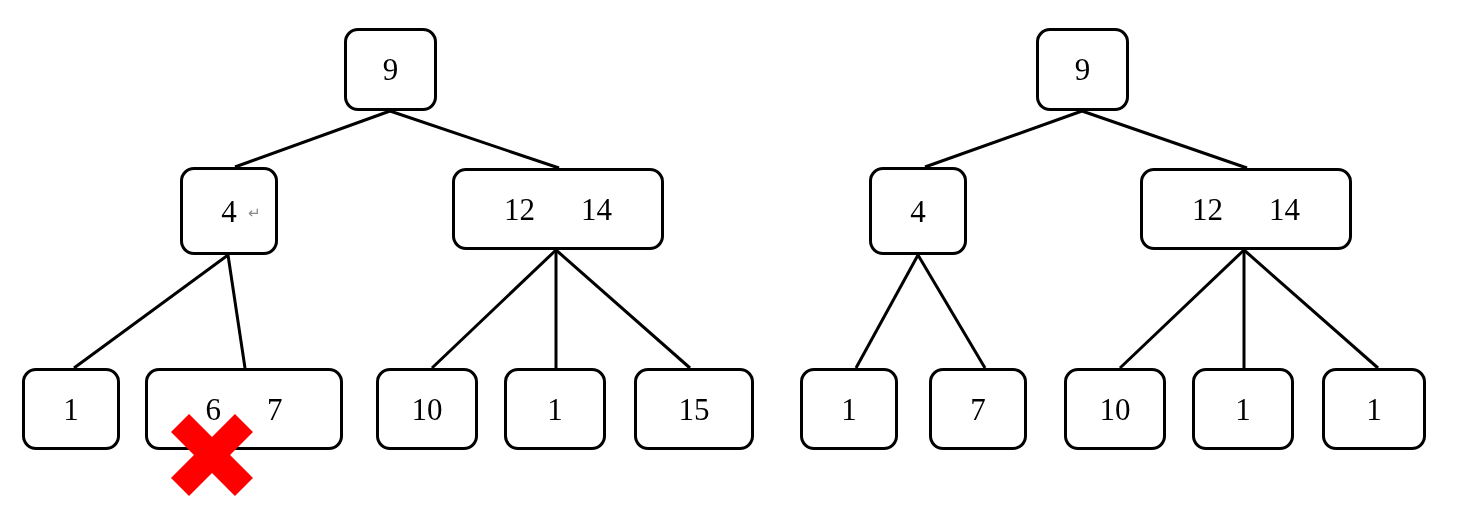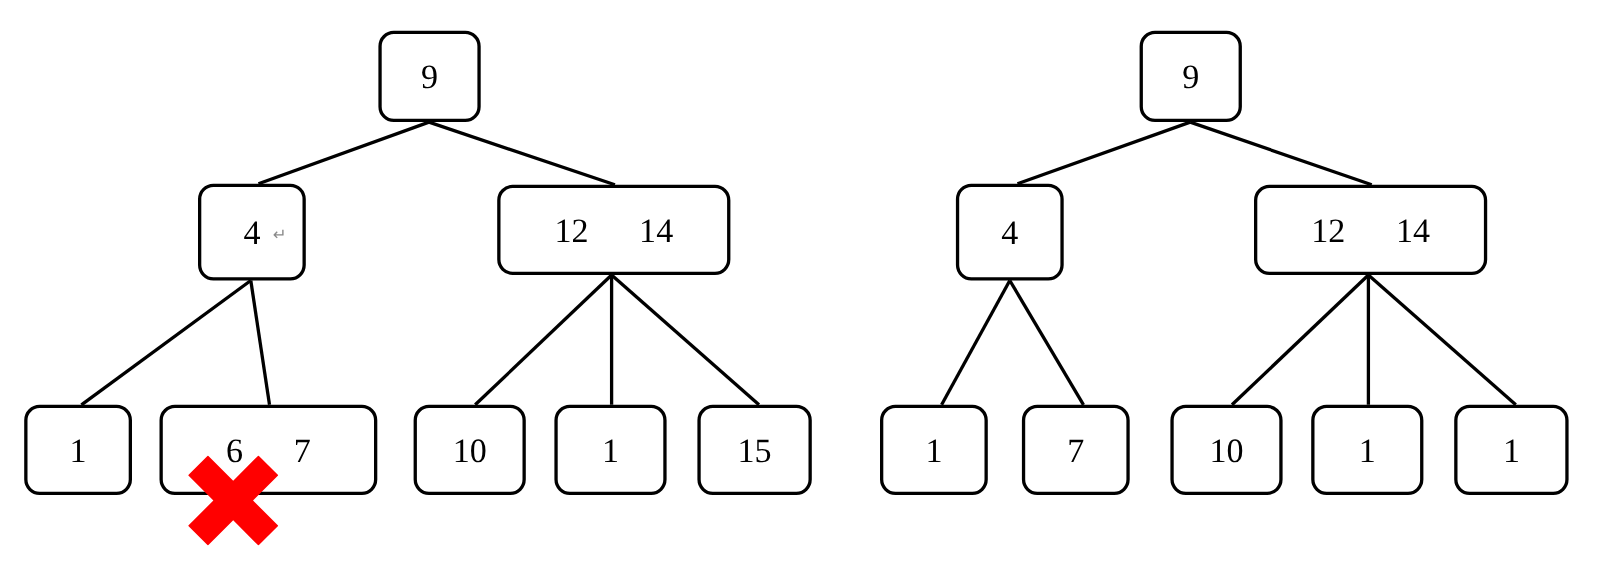--- a/index.html
+++ b/index.html
@@ -94,21 +94,21 @@
       </g>
     </svg>
 <div class="node" style="left: 344px; top: 28px; width: 93px; height: 83px; border-color: rgb(0, 0, 0);"><span class="keys"><span class="key">9</span></span></div>
     <div class="node" style="left: 180px; top: 167px; width: 98px; height: 88px; border-color: rgb(0, 0, 0);"><span class="keys"><span class="key">4</span></span></div>
     <span class="return-mark" style="left: 248px; top: 206px; color: rgb(138, 138, 138);">↵</span>
     <div class="node two-key" style="left: 452px; top: 168px; width: 212px; height: 82px; border-color: rgb(0, 0, 0);"><span class="keys"><span class="key">12</span><span class="key">14</span></span></div>
     <div class="node" style="left: 22px; top: 368px; width: 98px; height: 82px; border-color: rgb(0, 0, 0);"><span class="keys"><span class="key">1</span></span></div>
     <div class="node two-key" style="left: 145px; top: 368px; width: 198px; height: 82px; border-color: rgb(0, 0, 0);"><span class="keys"><span class="key">6</span><span class="key">7</span></span></div>
     <div class="node" style="left: 376px; top: 368px; width: 102px; height: 82px; border-color: rgb(0, 0, 0);"><span class="keys"><span class="key">10</span></span></div>
     <div class="node" style="left: 504px; top: 368px; width: 102px; height: 82px; border-color: rgb(0, 0, 0);"><span class="keys"><span class="key">1</span></span></div>
-    <div class="node" style="left: 634px; top: 368px; width: 104px; height: 82px; border-color: rgb(0, 0, 0);"><span class="keys"><span class="key">15</span></span></div>
+    <div class="node" style="left: 634px; top: 368px; width: 120px; height: 82px; border-color: rgb(0, 0, 0);"><span class="keys"><span class="key">15</span></span></div>
     <div class="x-mark" style="left: 171px; top: 414px; width: 82px; height: 82px;"><svg viewBox="0 0 100 100" width="82" height="82">
         <path d="M 22 0 L 50 28 L 78 0 L 100 22 L 72 50 L 100 78 L 78 100 L 50 72 L 22 100 L 0 78 L 28 50 L 0 22 Z" fill="#ff0000"></path>
       </svg></div>
     <div class="node" style="left: 1036px; top: 28px; width: 93px; height: 83px; border-color: rgb(0, 0, 0);"><span class="keys"><span class="key">9</span></span></div>
     <div class="node" style="left: 869px; top: 167px; width: 98px; height: 88px; border-color: rgb(0, 0, 0);"><span class="keys"><span class="key">4</span></span></div>
     <div class="node two-key" style="left: 1140px; top: 168px; width: 212px; height: 82px; border-color: rgb(0, 0, 0);"><span class="keys"><span class="key">12</span><span class="key">14</span></span></div>
     <div class="node" style="left: 800px; top: 368px; width: 98px; height: 82px; border-color: rgb(0, 0, 0);"><span class="keys"><span class="key">1</span></span></div>
     <div class="node" style="left: 929px; top: 368px; width: 98px; height: 82px; border-color: rgb(0, 0, 0);"><span class="keys"><span class="key">7</span></span></div>
     <div class="node" style="left: 1064px; top: 368px; width: 102px; height: 82px; border-color: rgb(0, 0, 0);"><span class="keys"><span class="key">10</span></span></div>
     <div class="node" style="left: 1192px; top: 368px; width: 102px; height: 82px; border-color: rgb(0, 0, 0);"><span class="keys"><span class="key">1</span></span></div>

